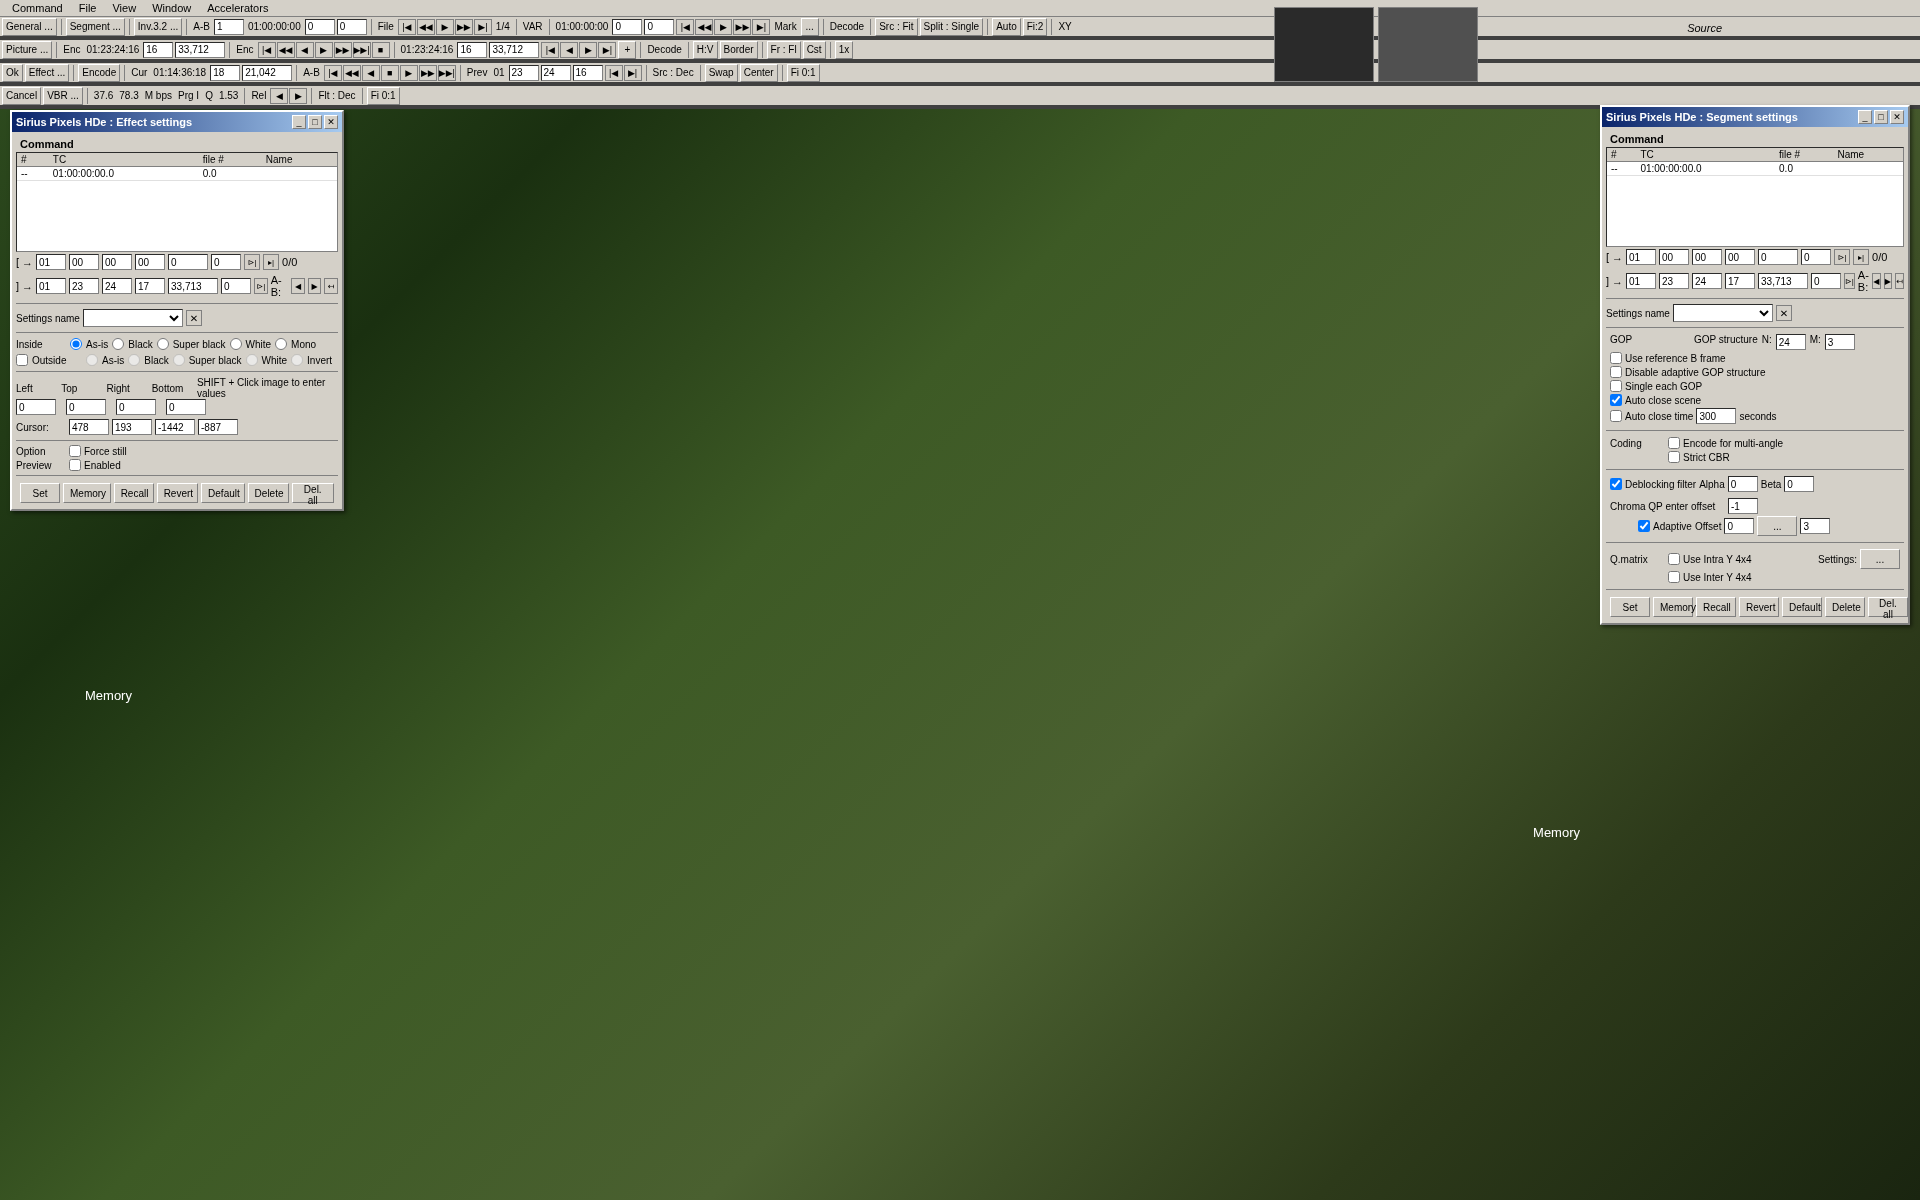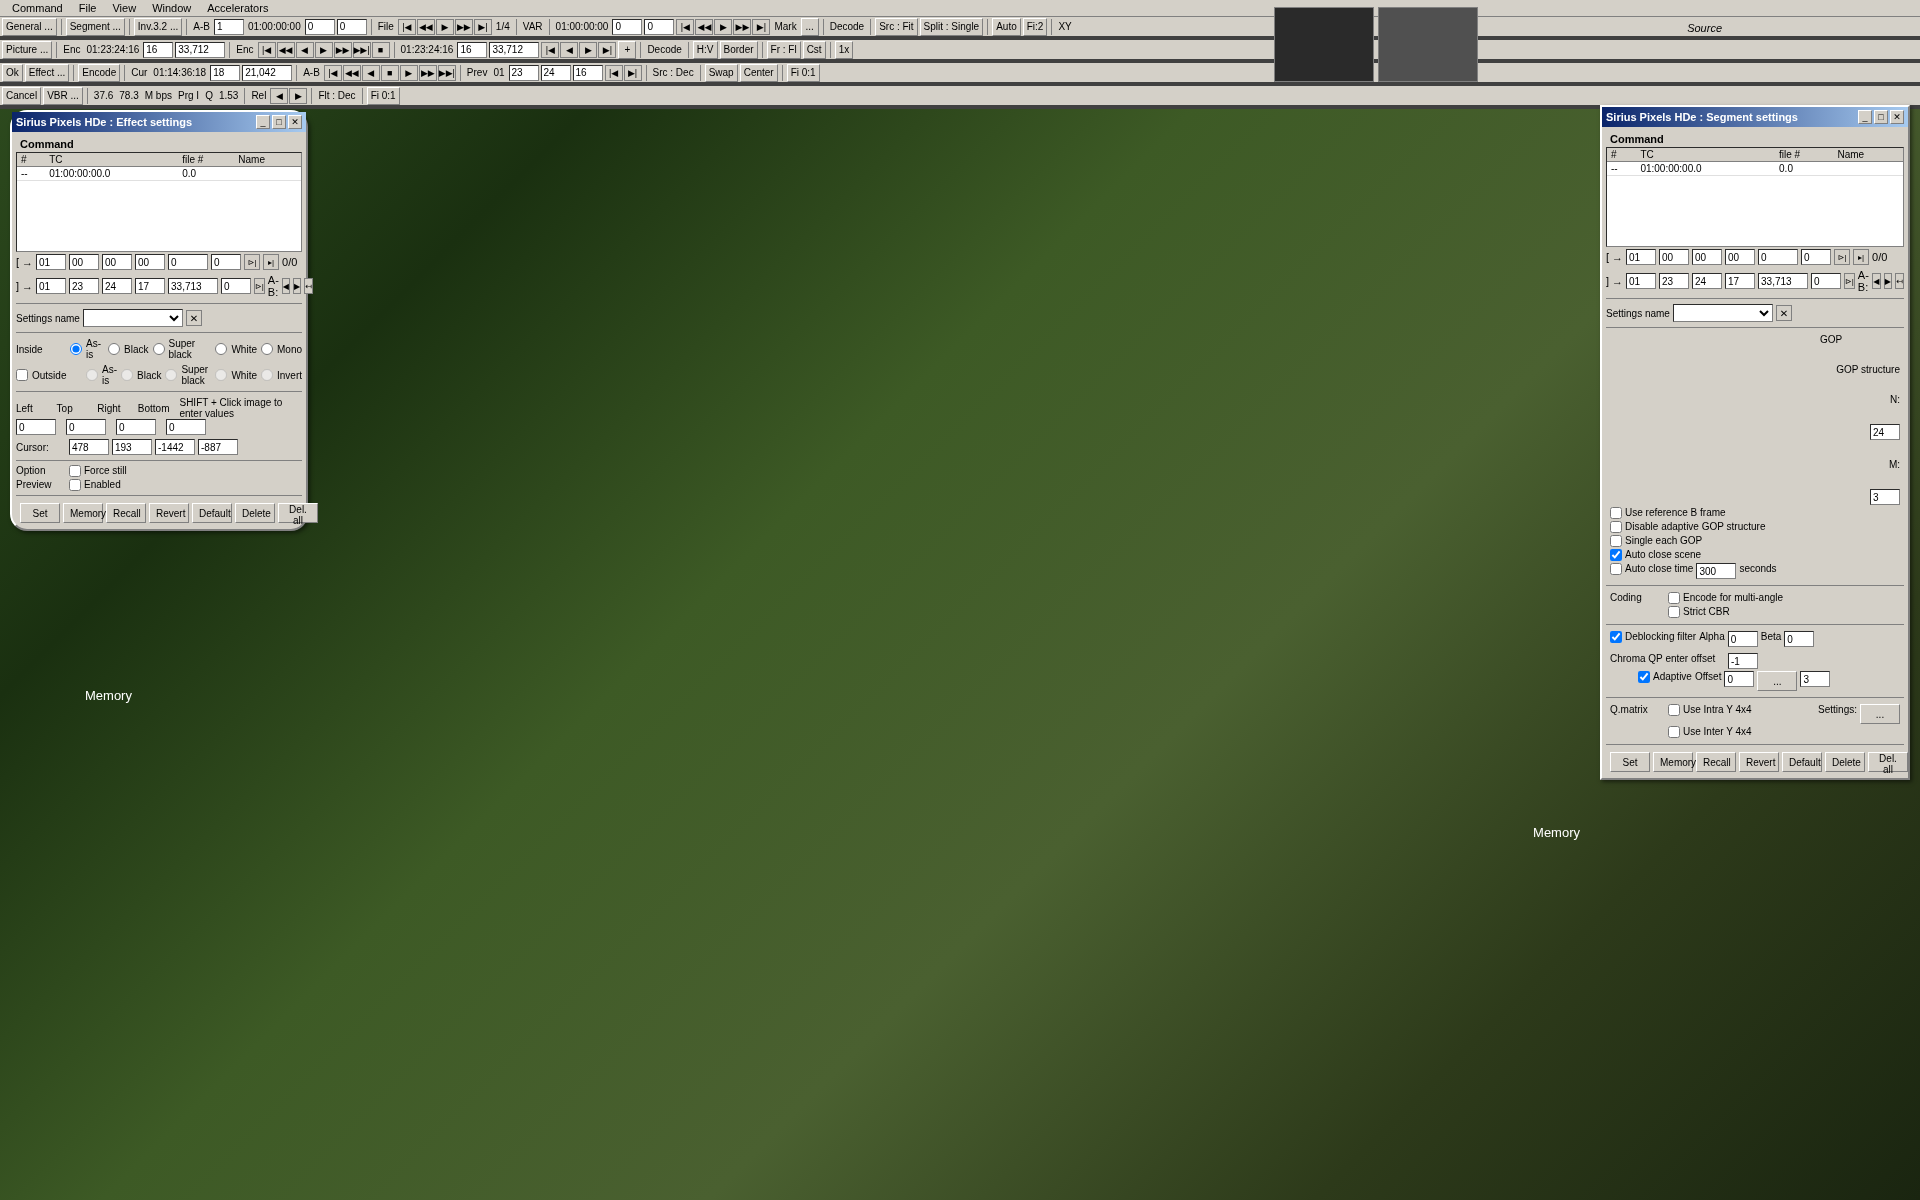--- a/index.html
+++ b/index.html
@@ -201,22 +201,21 @@
       border: 1px inset #808080;
       background: #fff;
       height: 100px;
       overflow-y: auto;
     }
 
     
     .effect-dialog {
       top: 110px;
       left: 10px;
-      width: 298px;
-      border-radius: 17px;
+      width: 334px;
     }
 
     
     .segment-dialog {
       top: 105px;
       right: 10px;
       width: 310px;
     }
 
     .input-row {
@@ -262,21 +261,21 @@
       background: #d4d0c8;
       border: 1px solid;
       border-color: #fff #808080 #808080 #fff;
       font-size: 10px;
       cursor: pointer;
       padding: 0 6px;
     }
 
     .checkbox-row {
       display: flex;
-      align-items: flex-start;
+      align-items: center;
       gap: 3px;
       padding: 1px 0;
     }
 
     .separator-line {
       border-top: 1px solid #808080;
       margin: 3px 0;
     }
 
     .btn-row {
@@ -285,25 +284,24 @@
       padding: 4px 4px 2px 4px;
     }
 
     
     .gop-section {
       padding: 2px 4px;
     }
 
     .gop-row {
       display: flex;
-      align-items: flex-end;
-      gap: 19px;
+      align-items: flex-start;
+      gap: 4px;
       padding: 1px 0;
       font-size: 10px;
-      flex-direction: column;
     }
 
     .gop-label {
       min-width: 80px;
       font-size: 10px;
     }
 
     
     .tb-group {
       display: flex;

